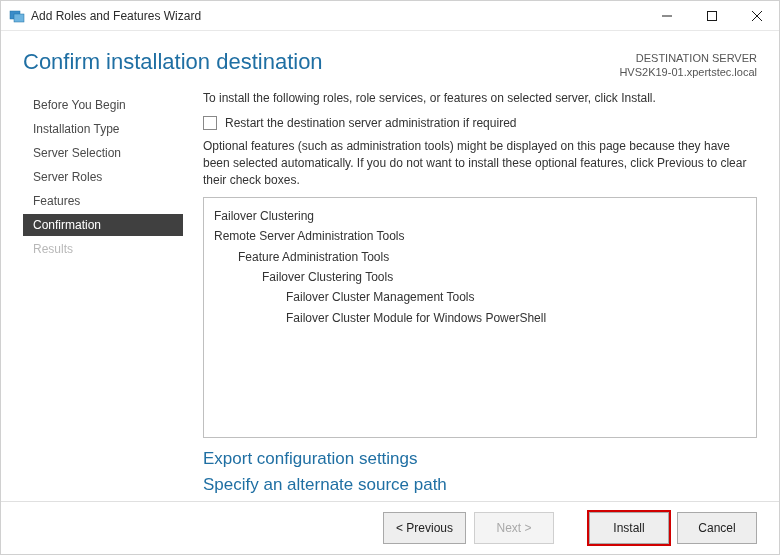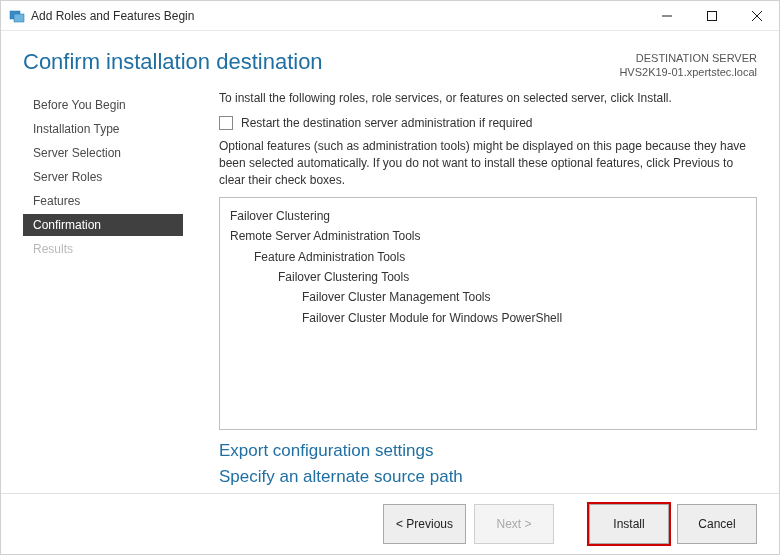--- a/index.html
+++ b/index.html
@@ -65,21 +65,21 @@
     color: #555;
     line-height: 1.3;
     margin-top: 2px;
   }
   .dest-box .dest-label { color: #555; }
   .dest-box .dest-server { color: #555; }
   .body-area {
     flex: 1;
     display: flex;
     padding: 10px 22px 0 22px;
-    gap: 36px;
+    gap: 20px;
     overflow: hidden;
     justify-content: center;
   }
   .nav {
     width: 160px;
     flex-shrink: 0;
     padding-top: 4px;
   }
   .nav-item {
     padding: 4px 10px;
@@ -152,21 +152,21 @@
   }
   .button-bar {
     border-top: 1px solid #e0e0e0;
     padding: 10px 22px;
     display: flex;
     justify-content: flex-end;
     gap: 8px;
   }
   .btn {
     min-width: 80px;
-    height: 40px;
+    height: 32px;
     border: 1px solid #a9a9a9;
     background: #eeeeee;
     font-size: 12px;
     display: flex;
     align-items: center;
     justify-content: center;
     padding: 0 12px;
     color: #222;
   }
   .btn.disabled {
@@ -183,21 +183,21 @@
 </head>
 <body>
 
 <div class="titlebar">
   <span class="app-icon">
     <svg width="16" height="16" viewBox="0 0 16 16">
       <rect x="1" y="3" width="10" height="8" fill="#3a8cc9" stroke="#1f6fa3" stroke-width="0.5"></rect>
       <rect x="5" y="6" width="10" height="8" fill="#6db4e0" stroke="#1f6fa3" stroke-width="0.5"></rect>
     </svg>
   </span>
-  <span class="title">Add Roles and Features Begin</span>
+  <span class="title">Add Roles and Features Wizard</span>
   <div class="win-controls">
     <div class="win-btn">
       <svg width="10" height="10">
           <line x1="0" y1="5" x2="10" y2="5" stroke="#1a1a1a" stroke-width="1"></line>
         </svg>
     </div>
     <div class="win-btn">
       <svg width="10" height="10">
           <rect x="0.5" y="0.5" width="9" height="9" fill="none" stroke="#1a1a1a" stroke-width="1"></rect>
         </svg>

